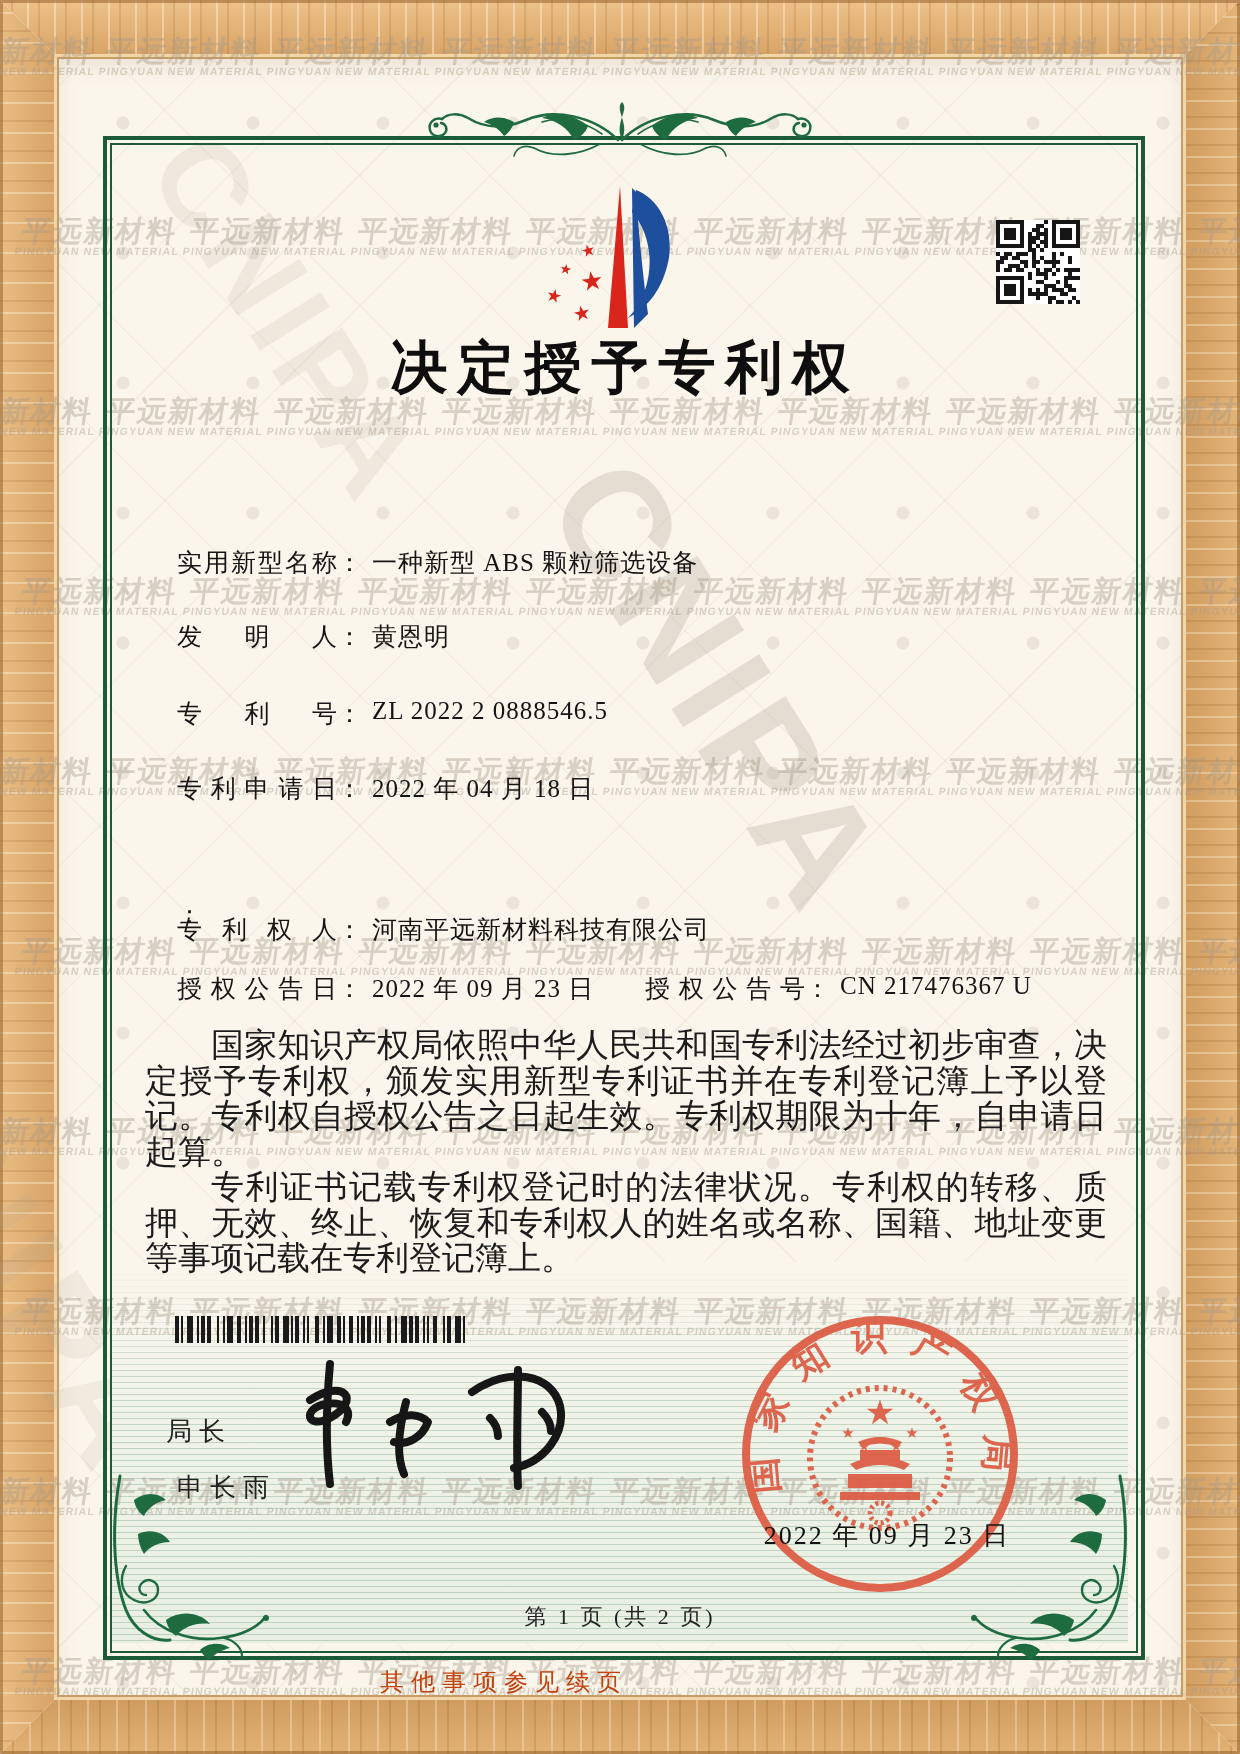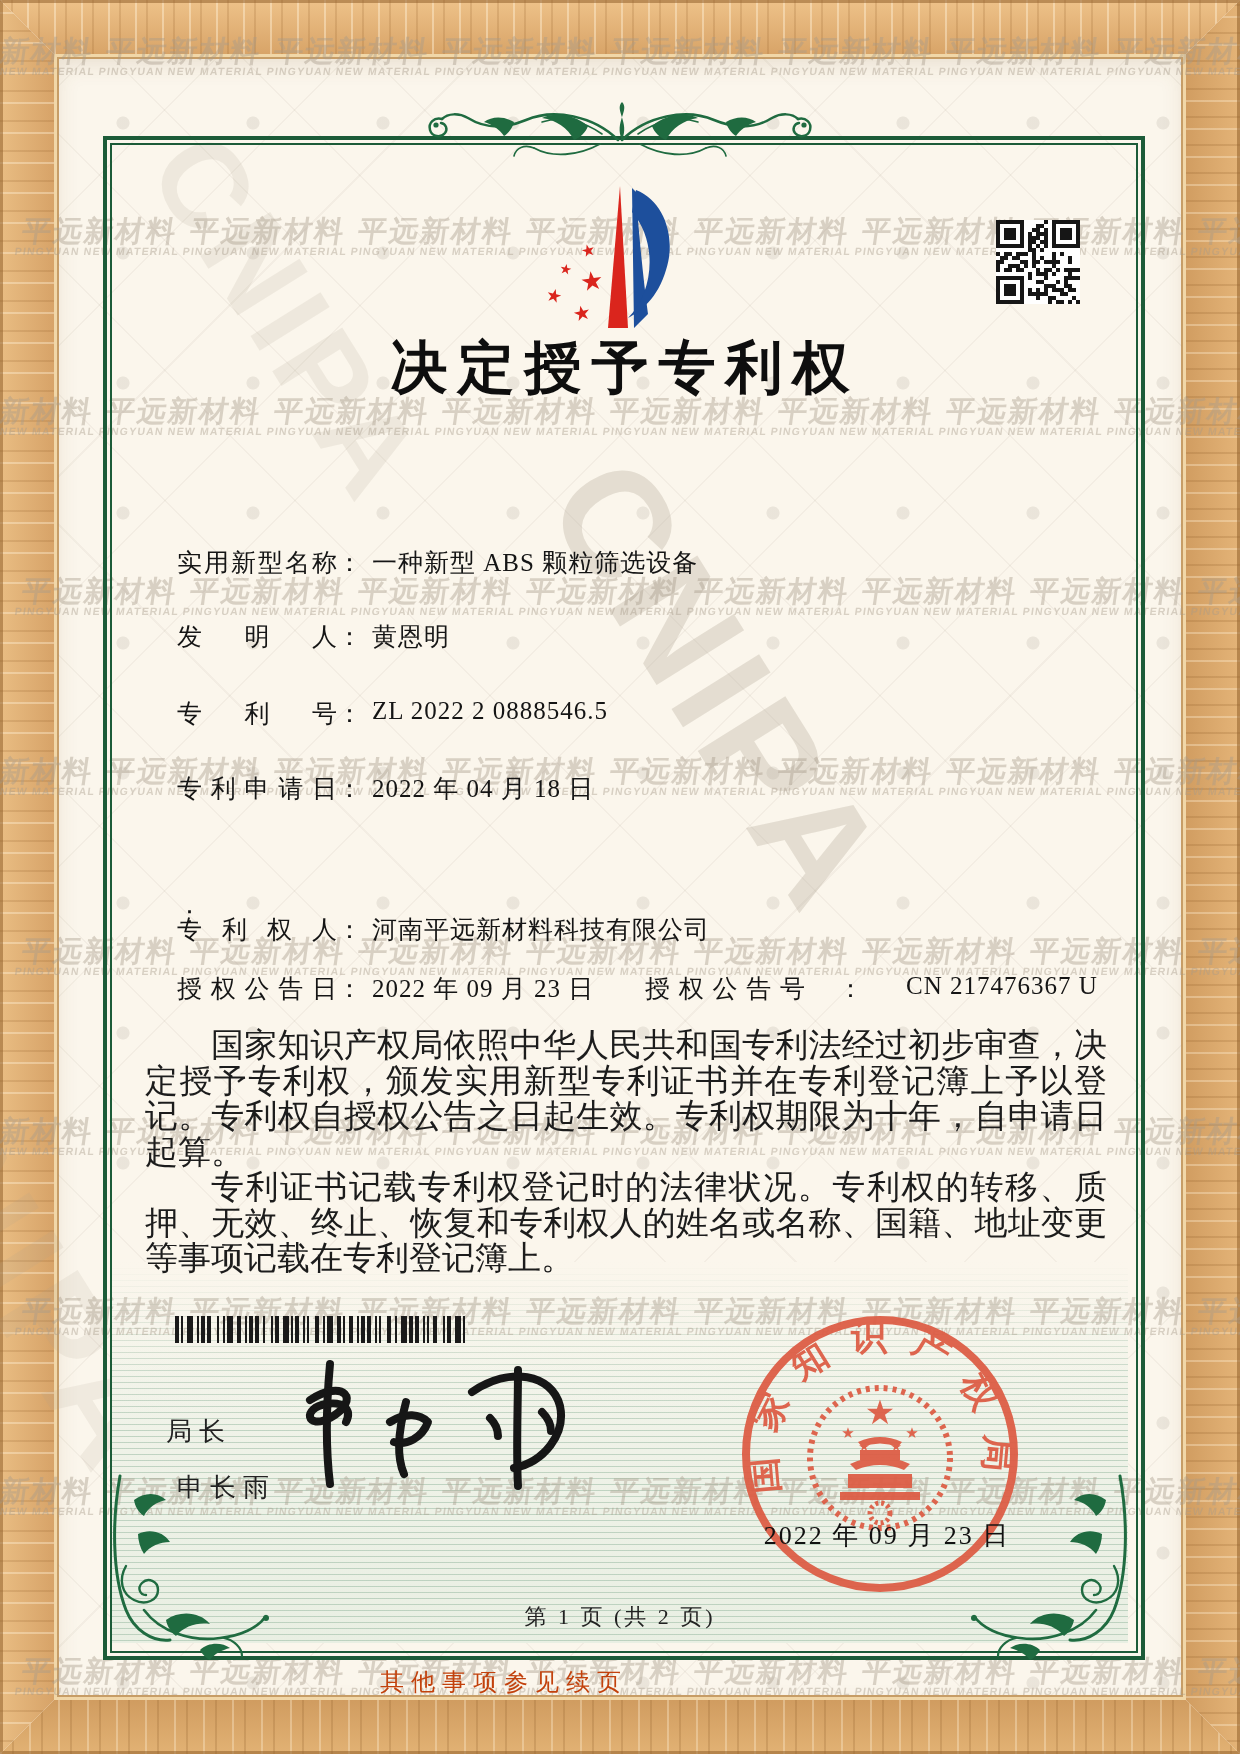--- a/index.html
+++ b/index.html
@@ -738,21 +738,21 @@
     </div>
     <div class="f frow addr" style="top:898px;">
         <span class="fcolon">：</span>
     </div>
 
     <div class="f frow" style="top:972px;">
       <span class="flabel">授权公告日</span>
         <span class="fcolon">：</span>
       <span class="fvalue">2022 年 09 月 23 日</span>
     </div>
-    <div class="f frow grant2" style="top:972px;gap:33px;">
+    <div class="f frow grant2" style="top:972px;">
       <span class="flabel">授权公告号</span>
         <span class="fcolon">：</span>
       <span class="fvalue">CN 217476367 U</span>
     </div>
 
     <div class="f bodytext">
       <p>国家知识产权局依照中华人民共和国专利法经过初步审查，决定授予专利权，颁发实用新型专利证书并在专利登记簿上予以登记。专利权自授权公告之日起生效。专利权期限为十年，自申请日起算。</p>
       <p>专利证书记载专利权登记时的法律状况。专利权的转移、质押、无效、终止、恢复和专利权人的姓名或名称、国籍、地址变更等事项记载在专利登记簿上。</p>
     </div>
 

